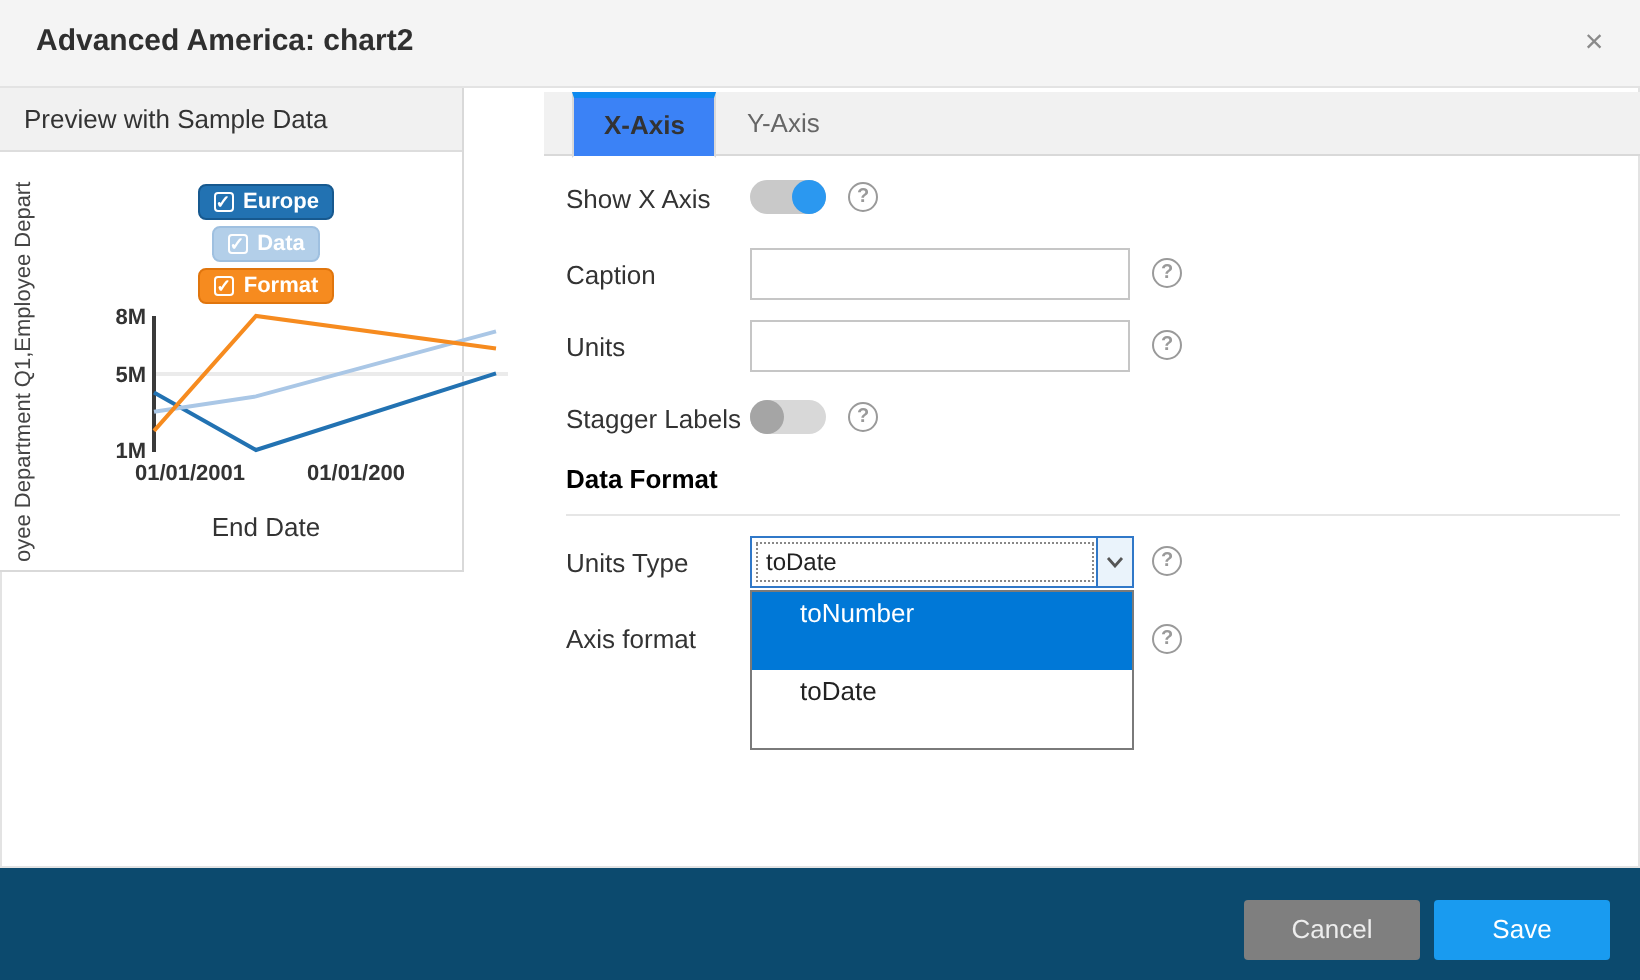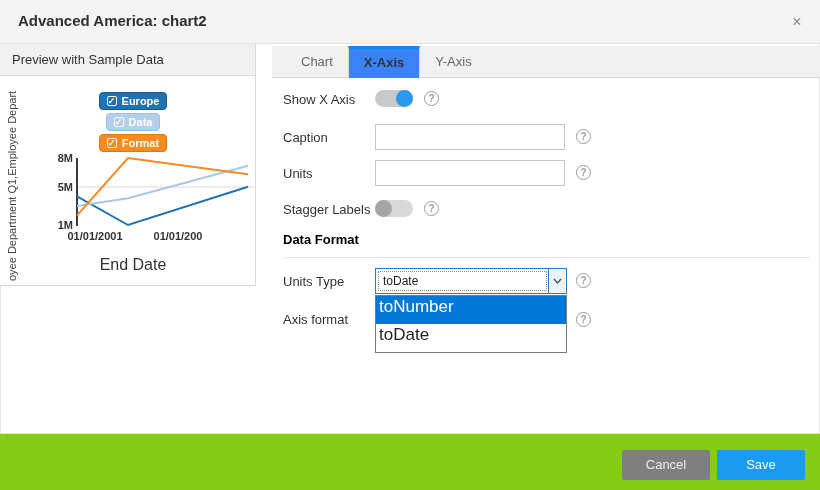--- a/index.html
+++ b/index.html
@@ -8,37 +8,37 @@
             box-shadow: inset 0 0 0 1px #e3e3e3; }
 
   
   .titlebar { position:absolute; top:0; left:0; right:0; height:44px; background:#f4f4f4;
               border-bottom:1px solid #e3e3e3; }
   .title { position:absolute; left:18px; top:12px; font-size:15px; font-weight:bold; color:#2f2f2f; }
   .close { position:absolute; right:12px; top:11px; width:22px; height:22px; text-align:center;
            line-height:22px; font-size:16px; color:#8a8a8a; cursor:default; }
 
   
-  .preview { position:absolute; left:0; top:44px; width:256px; height:242px; background:#fff;
+  .preview { position:absolute; left:0; top:44px; width:232px; height:242px; background:#fff;
              border-right:1px solid #d9d9d9; border-bottom:1px solid #d9d9d9; }
   .pheader { height:32px; background:#f1f1f1; border-bottom:1px solid #dddddd; line-height:31px;
              padding-left:12px; font-size:13px; color:#333; }
   .ylabel { position:absolute; left:6px; top:38px; height:208px; writing-mode:vertical-rl;
             transform:rotate(180deg); font-size:11px; color:#444; white-space:nowrap;
             display:flex; align-items:center; justify-content:center; }
   .legend { position:absolute; left:58px; top:48px; width:150px; display:flex;
             flex-direction:column; align-items:center; }
   .pill { display:inline-flex; align-items:center; border:1px solid transparent; border-radius:4px;
           color:#fff; font-size:11px; font-weight:bold; padding:2px 7px; margin-bottom:3px; }
   .cb { display:inline-block; width:10px; height:10px; border:1px solid #fff; border-radius:2px;
         margin-right:5px; font-size:9px; line-height:9px; text-align:center; color:#fff; }
   .plot { position:absolute; left:50px; top:106px; }
   .tick { font-size:11px; font-weight:bold; fill:#333; font-family:"Liberation Sans",sans-serif; }
   .xaxis-title { position:absolute; left:58px; top:212px; width:150px; text-align:center;
-                 font-size:16px; color:#333; }
+                 font-size:13px; color:#333; }
 
   
   .tabbar { position:absolute; left:272px; top:46px; right:0; height:32px; background:#f1f1f1;
             border-bottom:1px solid #d9d9d9; display:flex; padding-left:14px; }
   .tab { padding:0 15px; line-height:31px; font-size:13px; color:#666; cursor:default; }
   .tab.active { background:#3b82f6; border:1px solid #d9d9d9; border-bottom:1px solid #fff;
                 border-top:3px solid #0d8af0; line-height:27px; height:33px; color:#333;
                 font-weight:bold; }
 
   
@@ -58,25 +58,25 @@
 
   
   .select { position:absolute; left:375px; top:268px; width:192px; height:26px;
             border:1px solid #3078c8; background:#fff; display:flex; }
   .select .val { flex:1; margin:3px 2px 3px 3px; outline:1px dotted #888; font-size:12px;
                  color:#222; padding:2px 0 0 4px; }
   .select .chev { width:18px; border-left:1px solid #3078c8; background:#eaf3fb; display:flex;
                   align-items:center; justify-content:center; }
   .ddlist { position:absolute; left:375px; top:295px; width:192px; background:#fff;
             border:1px solid #7a7a7a; z-index:5; }
-  .opt { height:28px; line-height:21px; padding:0 3px; font-size:17px; color:#222; }
+  .opt { height:39px; line-height:21px; padding:0 24px; font-size:13px; color:#222; }
   .opt.hl { background:#0078d7; color:#fff; }
 
   
-  .footer { position:absolute; left:0; right:0; bottom:0; height:57px; background:#84cc16;
+  .footer { position:absolute; left:0; right:0; bottom:0; height:57px; background:#0c4a6e;
             border-top:1px solid #e3e3e3; }
   .btn { position:absolute; top:16px; width:88px; height:30px; border:none; border-radius:2px;
          font:13px "Liberation Sans",sans-serif; color:#fff; text-align:center; line-height:30px;
          cursor:default; }
   .btn-cancel { right:110px; background:#7f7f7f; color:#ededed; }
   .btn-save { right:15px; background:#199bf0; }
 </style>
 </head>
 <body>
 
@@ -115,21 +115,20 @@
       <text class="tick" x="23" y="12" text-anchor="end">8M</text>
       <text class="tick" x="23" y="41" text-anchor="end">5M</text>
       <text class="tick" x="23" y="79" text-anchor="end">1M</text>
       <text class="tick" x="45" y="90" text-anchor="middle">01/01/2001</text>
       <text class="tick" x="128" y="90" text-anchor="middle">01/01/200</text>
     </svg>
     <div class="xaxis-title">End Date</div>
   </div>
 
   <div class="tabbar">
-      <div class="tab">Chart</div>
       <div class="tab active">X-Axis</div>
       <div class="tab">Y-Axis</div>
     </div>
 
   <div class="flabel" style="left:283px; top:92px">Show X Axis</div>
   <div class="toggle on" style="top:90px">
       <div class="knob"></div>
     </div>
   <div class="help" style="left:424px; top:91px">?</div>
 

